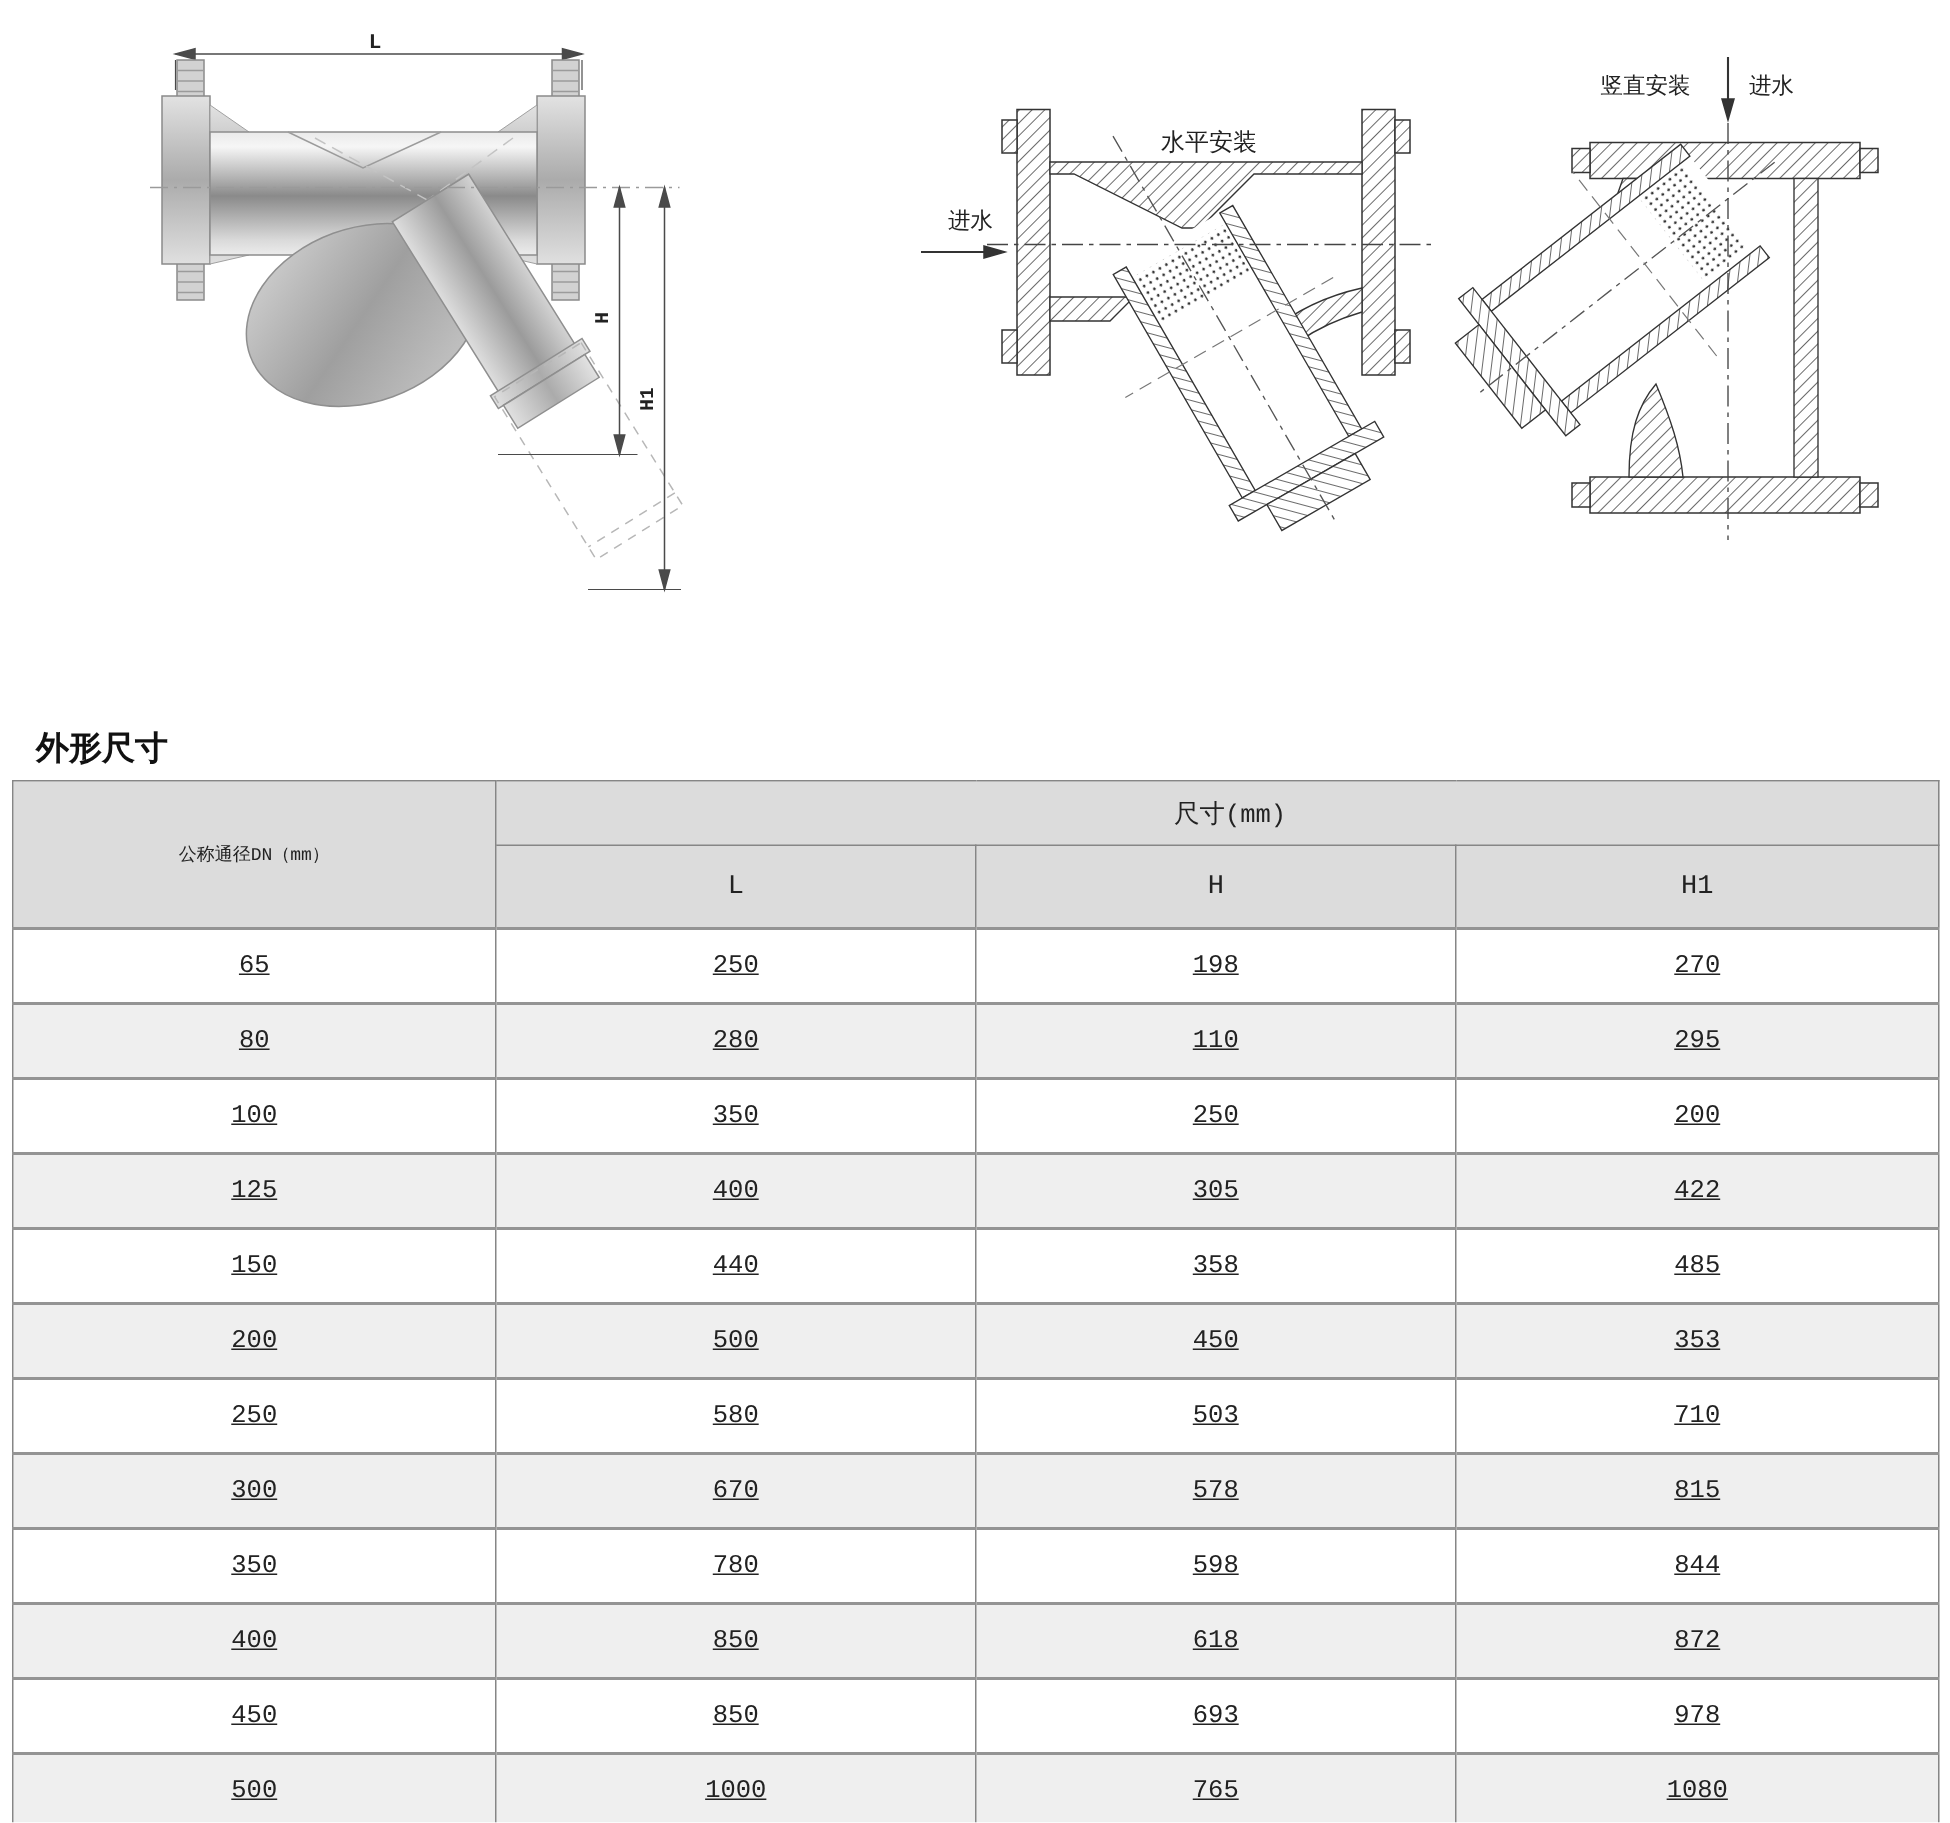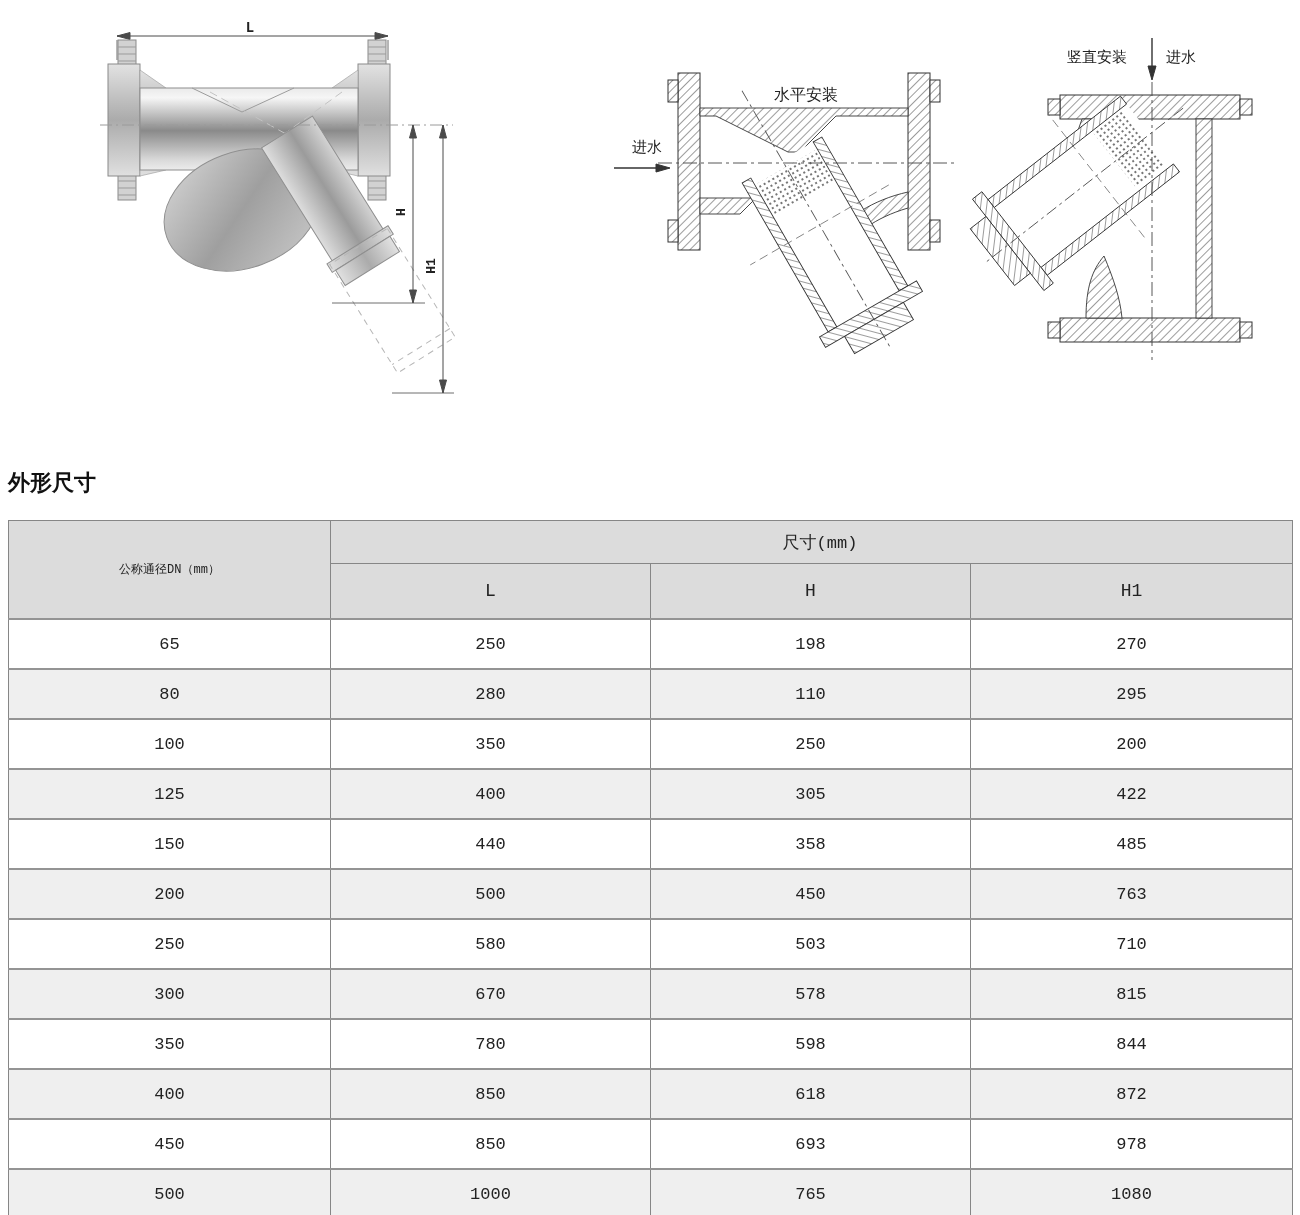--- a/index.html
+++ b/index.html
@@ -1,31 +1,31 @@
 <!DOCTYPE html>
 <html><head>
 <meta charset="utf-8">
 <style>
   html,body{margin:0;padding:0;background:#ffffff;}
   .page{position:relative;width:1300px;height:1215px;background:#fff;overflow:hidden;
         font-family:"Liberation Sans","DejaVu Sans",sans-serif;color:#1a1a1a;}
   .drawing{position:absolute;}
-  #section-title{position:absolute;left:8px;top:468px;margin:0;font-size:22px;font-weight:bold;
+  #section-title{position:absolute;left:8px;top:468px;margin:16px;font-size:22px;font-weight:bold;
         color:#111;font-family:"DejaVu Sans","Liberation Sans",sans-serif;}
   
   .dim-table{position:absolute;left:8px;top:520px;width:1284px;border-collapse:collapse;
         table-layout:fixed;font-family:"Liberation Mono","DejaVu Sans Mono","DejaVu Sans",monospace;}
   .dim-table th,.dim-table td{border:1px solid #868686;text-align:center;vertical-align:middle;
         padding:0;color:#222;}
   .dim-table{border:1px solid #6c6c6c;}
   .dim-table thead th{background:#dcdcdc;font-weight:normal;}
   th.group-h{height:42px;font-size:17px;padding-left:17px;}
   th.sub-h{height:54px;font-size:18px;}
   th.dn-h{font-size:12px;}
-  .dim-table tbody td{height:48px;font-size:17px;background:#ffffff;border-top:2px solid #949494;}
+  .dim-table tbody td{height:48px;font-size:17px;background:#ffffff;border-top:2px solid #949494;text-decoration:underline;}
   .dim-table tbody tr:nth-child(even) td{background:#efefef;}
   
   svg text.cad{font-family:"Liberation Mono","DejaVu Sans Mono",monospace;fill:#222;}
 </style>
 </head>
 <body>
 
 <div class="page">
 
   <svg class="drawing" style="left:92px;top:14px;" width="372" height="402" viewBox="0 0 372 402">
@@ -255,21 +255,21 @@
       <tr>
         <td>150</td>
         <td>440</td>
         <td>358</td>
         <td>485</td>
       </tr>
       <tr>
         <td>200</td>
         <td>500</td>
         <td>450</td>
-        <td>763</td>
+        <td>353</td>
       </tr>
       <tr>
         <td>250</td>
         <td>580</td>
         <td>503</td>
         <td>710</td>
       </tr>
       <tr>
         <td>300</td>
         <td>670</td>

